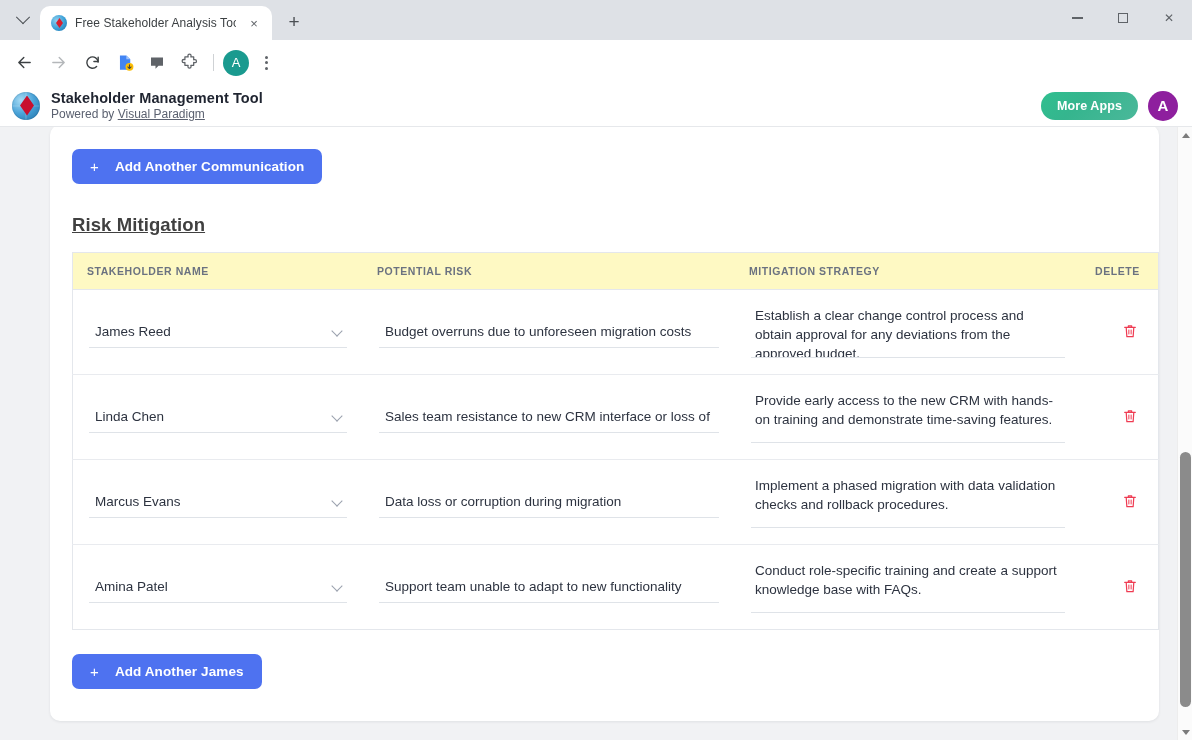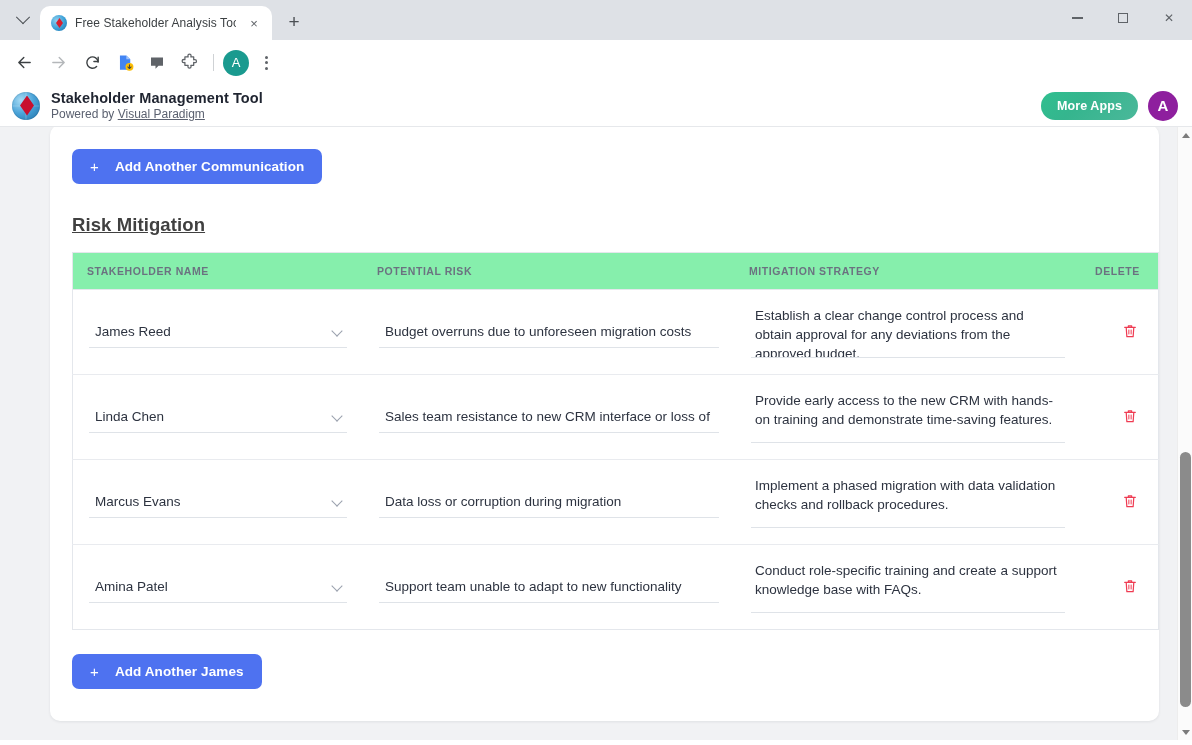--- a/index.html
+++ b/index.html
@@ -155,21 +155,21 @@
   }
   .btn-blue .plus { font-size: 15px; font-weight: 400; line-height: 1; }
 
   .section-title {
     font-size: 18.5px; font-weight: 700; color: #404040;
     margin: 30px 0 16px 0; letter-spacing: .1px; text-decoration: underline;
   }
 
   table.risk-table { width: 1063px; border-collapse: collapse; border: 1px solid #e4e7ec; }
   table.risk-table thead th {
-    background: #86efac; text-align: left; font-size: 10.5px; font-weight: 600;
+    background: #fef9c3; text-align: left; font-size: 10.5px; font-weight: 600;
     color: #6b7280; letter-spacing: .55px; padding: 12px 14px;
     border-bottom: 1px solid #e4e7ec; text-transform: uppercase;
   }
   .col-name { width: 300px; }
   .col-risk { width: 364px; }
   .col-strategy { width: 330px; }
   .col-del { width: 69px; text-align: right !important; padding-right: 18px !important; }
 
   table.risk-table tbody td {
     border-bottom: 1px solid #e9ebef; padding: 12px 16px; vertical-align: middle;

